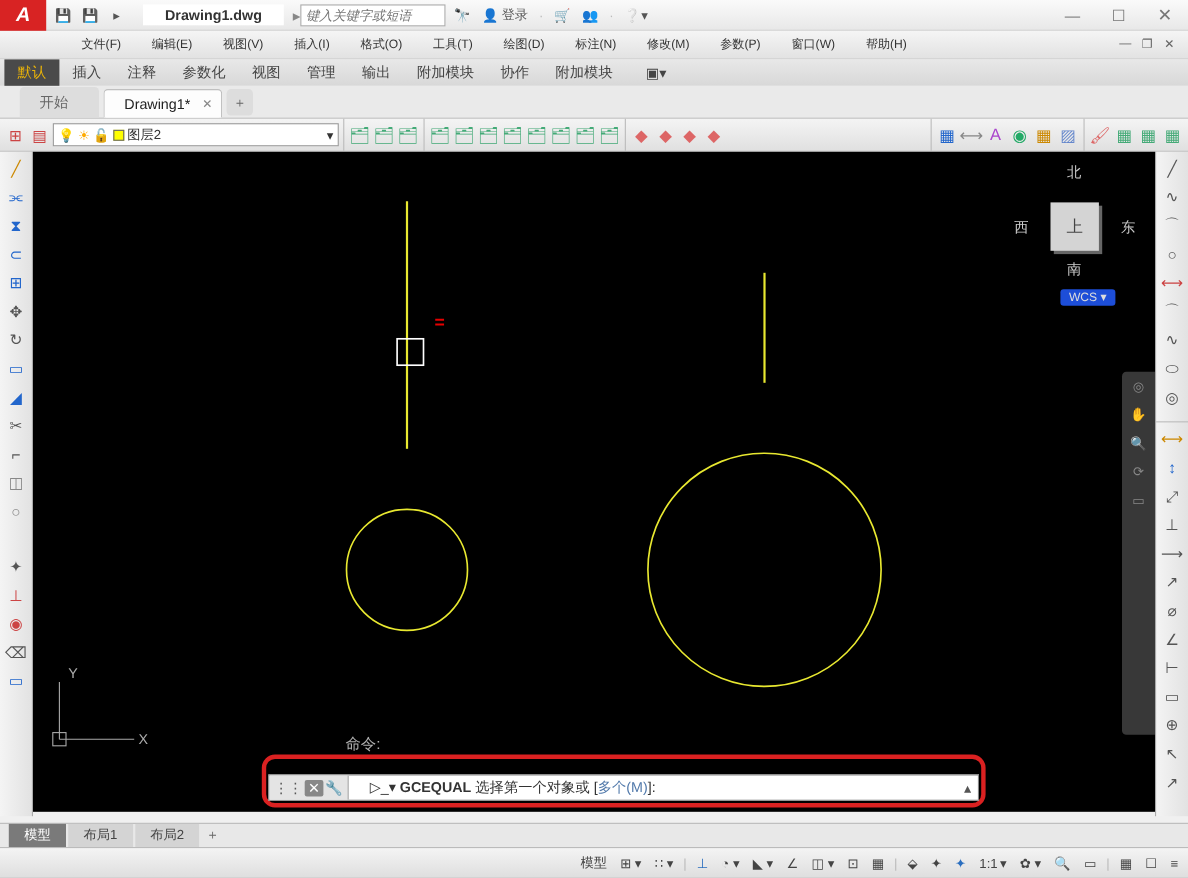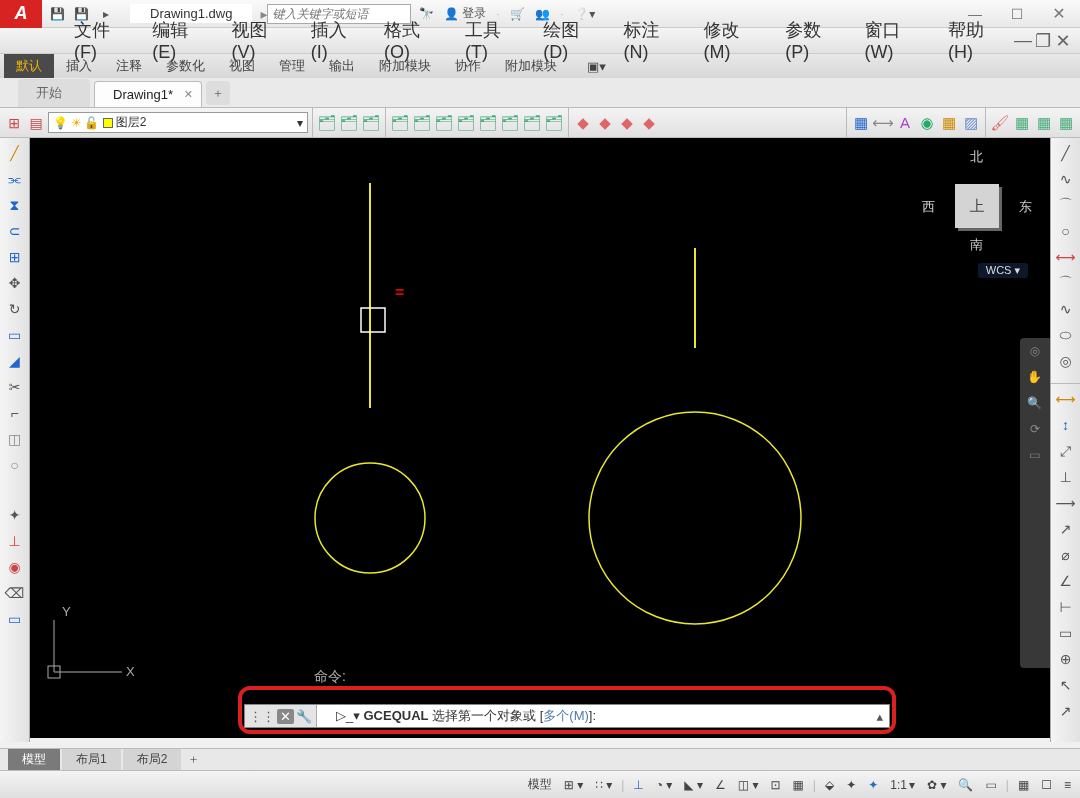--- a/index.html
+++ b/index.html
@@ -2,31 +2,31 @@
 <html><head>
 <meta charset="utf-8">
 <style>
 * { margin: 0; padding: 0; box-sizing: border-box; font-family: "Microsoft YaHei", Arial, sans-serif; }
 body { width: 1080px; height: 798px; background: #f0f0f0; overflow: hidden; position: relative; font-size: 12px; }
 
 .titlebar { height: 28px; background: linear-gradient(to bottom, #fafafa, #e8e8e8); display: flex; align-items: center; border-bottom: 1px solid #ccc; }
 .app-logo { width: 42px; height: 28px; background: #d82323; color: #fff; font-weight: bold; font-size: 18px; display: flex; align-items: center; justify-content: center; font-style: italic; }
 .qat { display: flex; align-items: center; gap: 4px; padding: 0 6px; }
 .qat-btn { width: 20px; height: 20px; display: flex; align-items: center; justify-content: center; color: #555; }
-.filename-tab { background: #fff; padding: 2px 20px; margin: 16px 8px; font-size: 13px; color: #333; }
+.filename-tab { background: #fff; padding: 2px 20px; margin: 16px 8px; font-size: 13px; color: #333; font-weight: bold; }
 .search-wrap { display: flex; align-items: center; }
 .search-arrow { color: #888; font-size: 14px; }
-.search-box { border: 1px solid #aaa; padding: 2px 4px; width: 144px; font-style: italic; color: #888; background: #fff; font-size: 12px;}
+.search-box { border: 1px solid #aaa; padding: 2px 4px; width: 132px; font-style: italic; color: #888; background: #fff; font-size: 12px;}
 .tb-act { display: flex; align-items: center; gap: 10px; padding: 0 8px; color: #555; }
 .tb-act span { display: inline-flex; align-items: center; gap: 3px; }
 .win-controls { margin-left: auto; display: flex; }
 .win-btn { width: 42px; height: 28px; display: flex; align-items: center; justify-content: center; color: #777; font-size: 14px; }
 .win-btn:last-child { font-size:16px; }
 
-.menubar { height: 26px; background: linear-gradient(to bottom, #f5f5f5, #e2e2e2); display: flex; align-items: center; padding: 0 8px 0 60px; font-size: 18px; color: #333; border-bottom: 1px solid #ccc; }
+.menubar { height: 26px; background: linear-gradient(to bottom, #f5f5f5, #e2e2e2); display: flex; align-items: center; padding: 0 8px 0 60px; font-size: 11px; color: #333; border-bottom: 1px solid #ccc; }
 .menu-item { padding: 0 14px; }
 .menubar-win { margin-left: auto; display: flex; gap: 2px; color:#666;}
 .menubar-win span{width:18px;text-align:center;}
 
 .ribbon-tabs { height: 24px; background: linear-gradient(to bottom, #e8e8e8, #d8d8d8); display: flex; align-items: center; padding-left: 4px; font-size: 13px; color: #444; }
 .ribbon-tab { padding: 3px 12px; }
 .ribbon-tab.active { background: #4a4a4a; color: #eab308; }
 
 .doc-tabs { height: 30px; background: #eaeaea; display: flex; align-items: flex-end; padding-left: 18px; gap: 4px; border-bottom:1px solid #bbb;}
 .doc-tab { padding: 5px 28px 5px 18px; background: #ddd; font-size: 13px; color: #666; border-radius: 4px 4px 0 0; position: relative; }
@@ -47,21 +47,21 @@
 .right-tb { border-left:1px solid #aaa; border-right:none;}
 .vtb-ico { width: 22px; height: 22px; display: flex; align-items: center; justify-content: center; font-size: 14px; color: #555; }
 
 .canvas { flex: 1; background: #000; position: relative; overflow: hidden; }
 .viewcube { position: absolute; top: 10px; right: 18px; width: 110px; height: 130px; color: #ccc; font-size: 13px; text-align: center; }
 .viewcube .n{position:absolute;top:0;left:48px;}
 .viewcube .s{position:absolute;bottom:24px;left:48px;}
 .viewcube .w{position:absolute;top:50px;left:0;}
 .viewcube .e{position:absolute;top:50px;right:0;}
 .viewcube .cube{position:absolute;top:36px;left:33px;width:44px;height:44px;background:#d4d4d4;color:#444;display:flex;align-items:center;justify-content:center;font-size:15px;box-shadow:3px 3px 0 #666;}
-.viewcube .wcs{position:absolute;bottom:0;right:4px;background:#0f172a;color:#ddd;padding:1px 8px;border-radius:3px;font-size:11px;}
+.viewcube .wcs{position:absolute;bottom:0;right:18px;background:#1d4ed8;color:#ddd;padding:1px 8px;border-radius:3px;font-size:11px;}
 .navbar{position:absolute;top:200px;right:0;width:30px;height:330px;background:rgba(80,80,80,.7);border-radius:4px 0 0 4px;display:flex;flex-direction:column;align-items:center;padding:6px 0;gap:12px;color:#888;}
 .ucs { position: absolute; bottom: 56px; left: 14px; color: #999; font-size: 14px; }
 
 .cmd-history { position: absolute; bottom: 52px; left: 284px; color: #b0b0b0; font-family: Consolas, monospace; font-size: 14px; line-height: 20px; }
 .cmd-history .opt{color:#7bbbee;}
 
 .watermark{position:absolute;bottom:-10px;left:520px;color:#4a4244;font-size:90px;font-weight:bold;font-style:italic;opacity:.8;letter-spacing:6px;font-family:"KaiTi",serif;}
 
 .cmd-wrap { position:absolute; bottom:4px; left:208px; width:658px; height:48px; border:4px solid #da2121; border-radius:12px; display:flex; align-items:flex-end; padding:2px;}
 .cmd-line { background: #fff; display: flex; align-items: center; width: 100%; height: 24px; font-family: Consolas, monospace; font-size: 13px; border:1px solid #888;}

